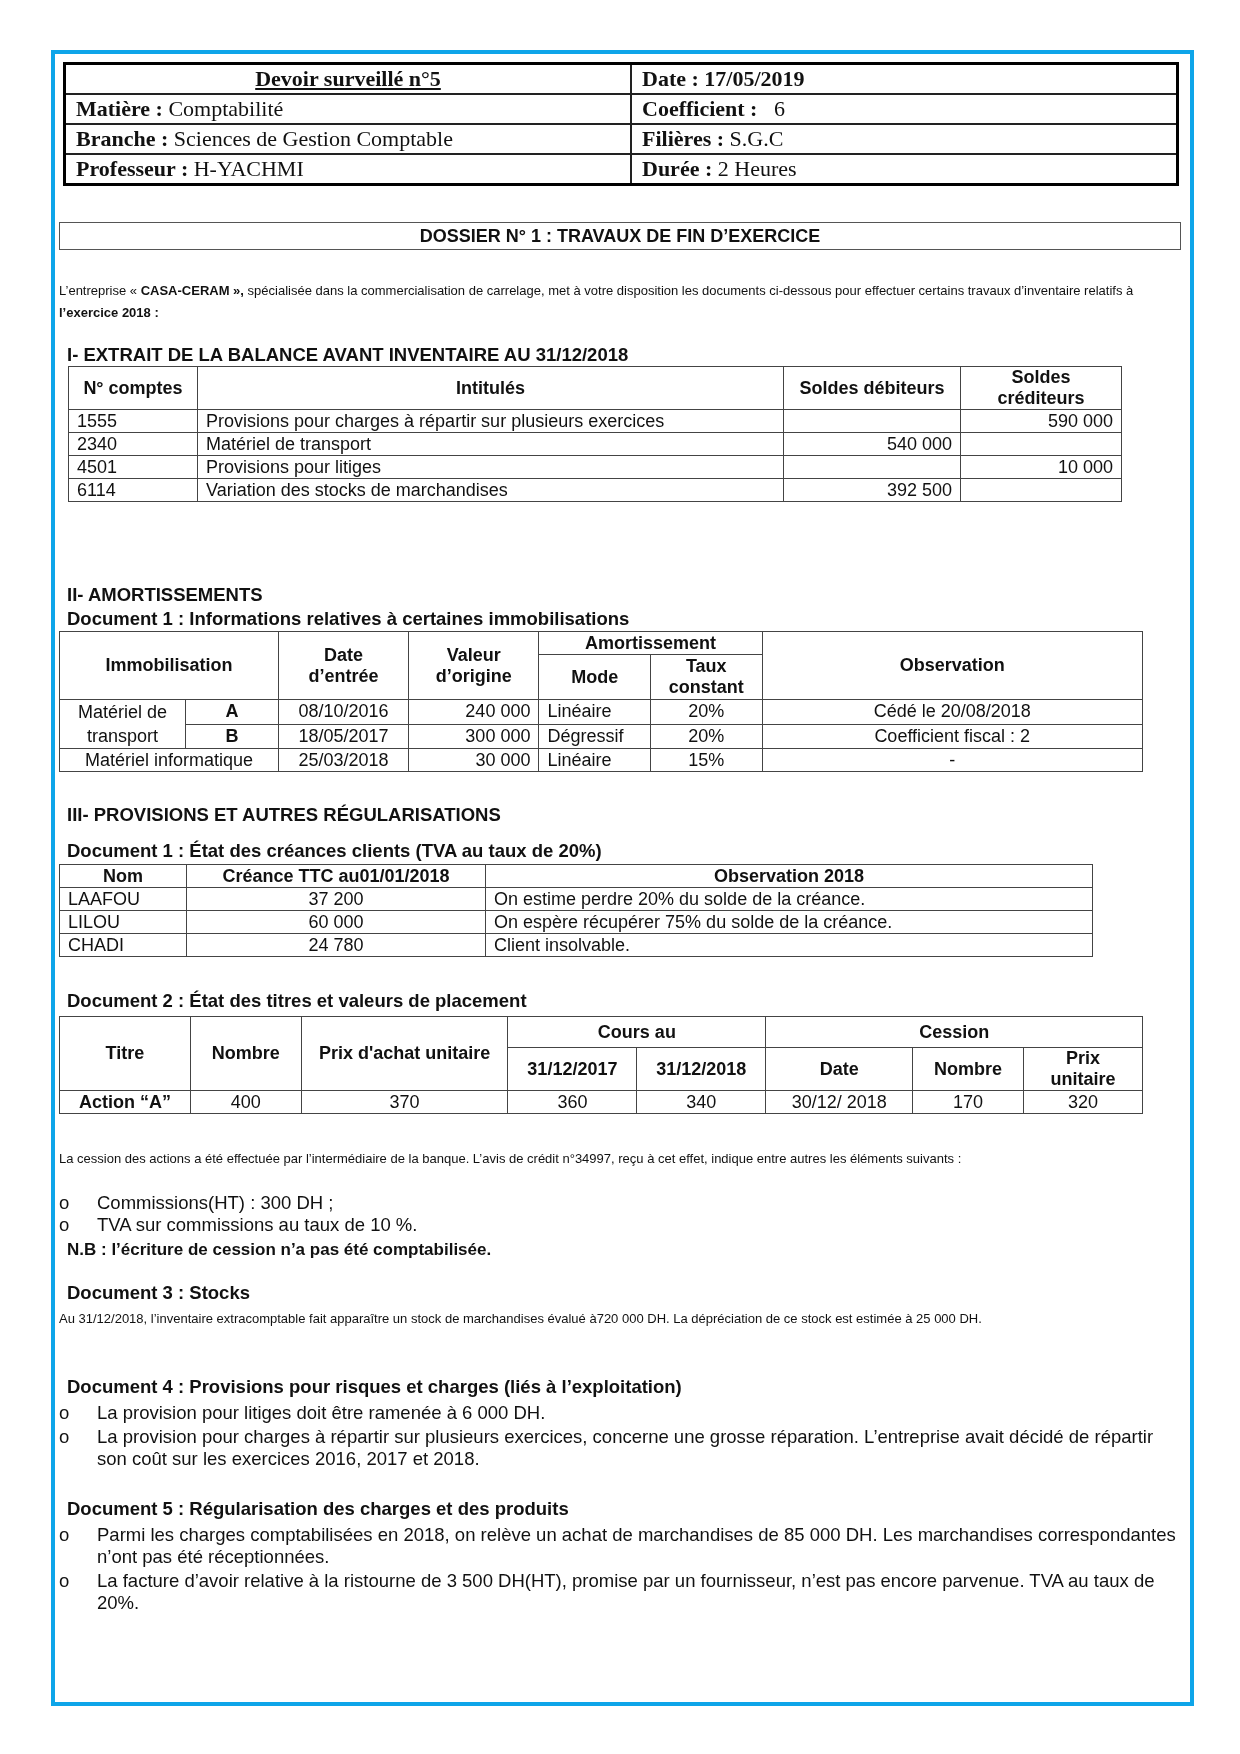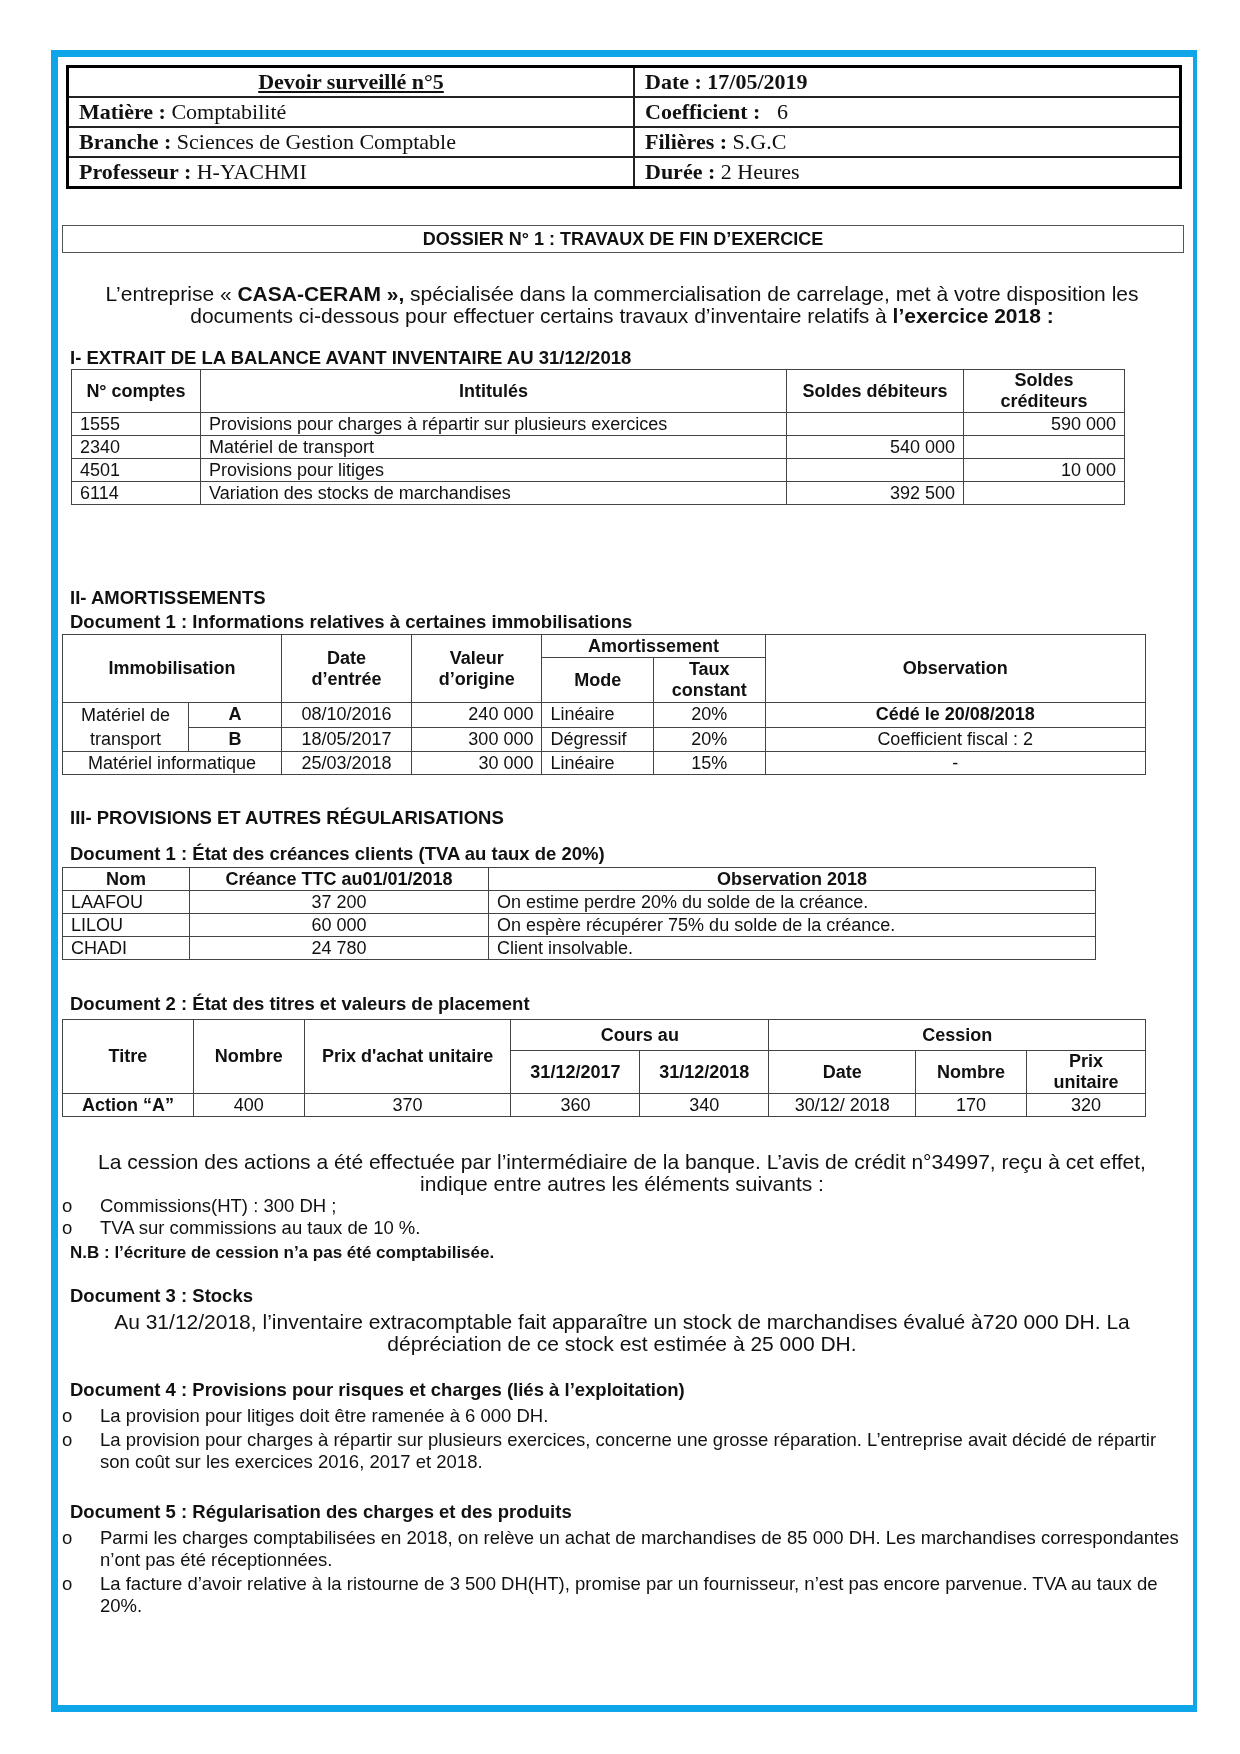--- a/index.html
+++ b/index.html
@@ -1,31 +1,31 @@
 <!DOCTYPE html>
 <html><head>
 <meta charset="utf-8">
 <style>
   html, body { margin:0; padding:0; background:#fff; }
   body { width:1240px; height:1754px; position:relative; overflow:hidden;
          font-family:"Liberation Sans", sans-serif; color:#111; font-size:19px; }
   .frame { position:absolute; left:51px; top:50px; width:1135px; height:1648px;
-           border:7px solid #0ea5e9; border-right-width:4px; }
+           border:4px solid #0ea5e9; border-right-width:4px; }
   .abs { position:absolute; }
   
   table { border-collapse:collapse; }
   .hdr { left:8px; top:8px; width:1116px; font-family:"Liberation Serif", serif; font-size:22px;
          border:3px solid #000; }
   .hdr td { border:2px solid #222; height:28px; padding:0 10px; line-height:28px; }
   .hdr td.l { width:544px; }
   .hdr b { font-weight:bold; }
   .hdr .title { text-align:center; font-weight:bold; text-decoration:underline; }
   .dossier { left:4px; top:168px; width:1120px; height:26px; border:1.5px solid #555;
              text-align:center; font-weight:bold; font-size:18px; line-height:26px; }
-  .para { left:4px; width:1120px; line-height:22px; font-size:21px;text-align:center; }
+  .para { left:4px; width:1120px; line-height:22px; font-size:13px; }
   .h { left:12px; font-weight:bold; font-size:18.5px; }
   .grid td, .grid th { border:1.5px solid #444; font-size:18px; padding:0 8px; height:22px; line-height:21px; }
   .grid th { font-weight:bold; text-align:center; }
   .r { text-align:right; } .c { text-align:center; }
   .bullet { left:4px; width:1120px; font-size:18.5px; line-height:22px; }
   .bullet .dot { position:absolute; left:0; top:0; }
   .bullet .txt { margin-left:38px; display:block; }
 </style>
 </head>
 <body>
@@ -112,21 +112,21 @@
       <th style="width:90px; height:44px;">Mode</th>
       <th style="width:90px;">Taux constant</th>
     </tr>
     <tr>
       <td rowspan="2" class="c" style="width:104px; line-height:24px;">Matériel de transport</td>
       <td class="c" style="font-weight:bold; width:72px;">A</td>
       <td class="c">08/10/2016</td>
       <td class="r">240 000</td>
       <td>Linéaire</td>
       <td class="c">20%</td>
-      <td class="c" style="font-weight:bold;">Cédé le 20/08/2018</td>
+      <td class="c" style="font-weight:normal;">Cédé le 20/08/2018</td>
     </tr>
     <tr>
       <td class="c" style="font-weight:bold;">B</td>
       <td class="c">18/05/2017</td>
       <td class="r">300 000</td>
       <td>Dégressif</td>
       <td class="c">20%</td>
       <td class="c">Coefficient fiscal : 2</td>
     </tr>
     <tr>

